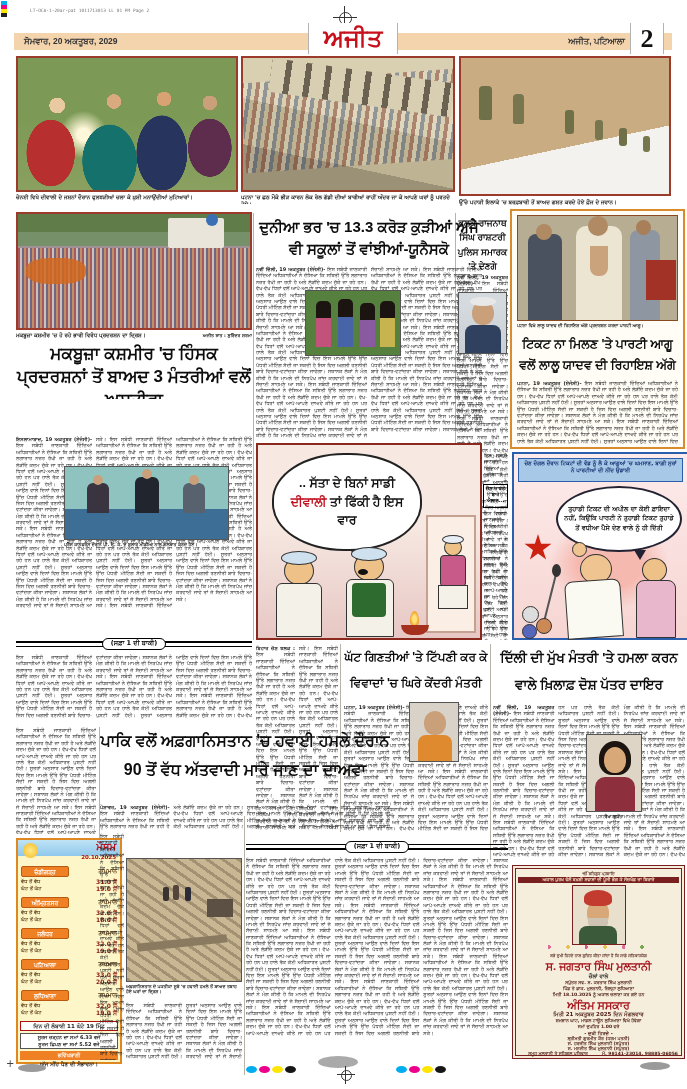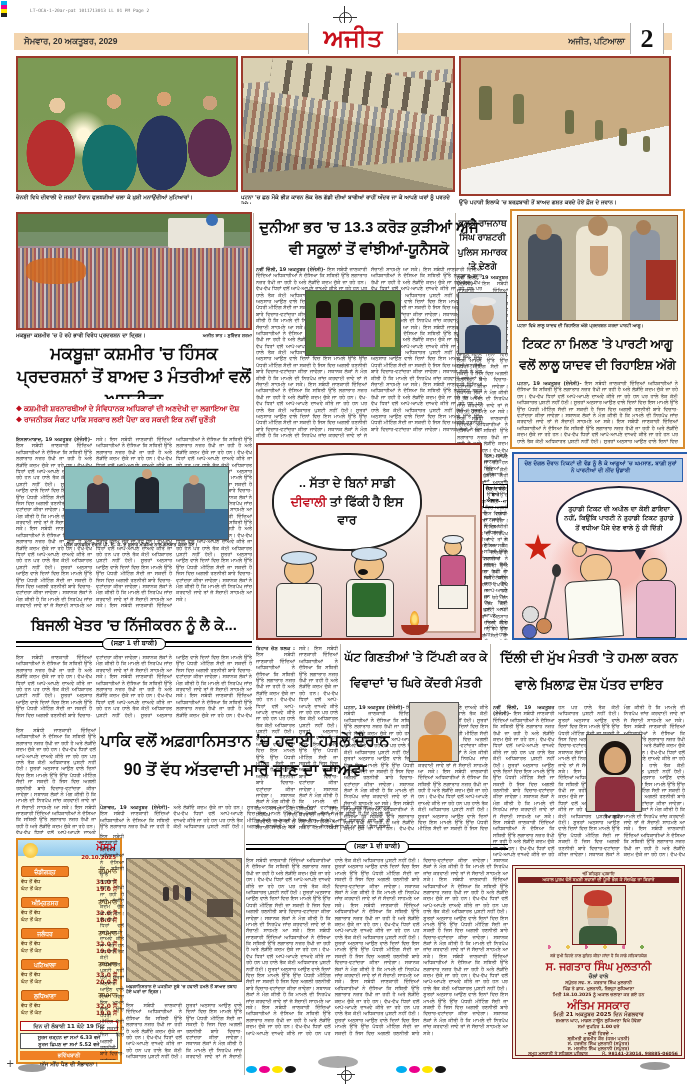--- a/index.html
+++ b/index.html
@@ -104,24 +104,20 @@
       linear-gradient(180deg,#5f7c49 0 16%,#76906a 16% 28%,#a29097 28% 100%);">
     <div class="abs" style="left:150px;top:4px;width:56px;height:30px;background:#e9e5da;border-radius:2px;"></div>
     <div class="abs" style="left:188px;top:0px;width:12px;height:12px;background:#3a6fb5;border-radius:50%;"></div>
     <div class="abs" style="left:0;top:34px;width:236px;height:84px;background:
       repeating-linear-gradient(90deg, rgba(170,45,45,.55) 0 2px, rgba(238,232,222,.55) 2px 4px, rgba(55,65,105,.5) 4px 6px, rgba(222,140,60,.5) 6px 8px);"></div>
     <div class="abs" style="left:8px;top:44px;width:60px;height:26px;background:#d2691e;border-radius:40%;opacity:.85;"></div>
   </div>
   <div class="abs cap" style="left:16px;top:332px;width:160px;height:9px;">ਮਕਬੂਜ਼ਾ ਕਸ਼ਮੀਰ 'ਚ ਹੋ ਰਹੇ ਭਾਰੀ ਵਿਰੋਧ ਪ੍ਰਦਰਸ਼ਨ ਦਾ ਦ੍ਰਿਸ਼।</div>
   <div class="abs microcap" style="left:178px;top:333px;width:74px;height:8px;text-align:right;">ਅਜੀਤ ਝਾਤ : ਸੁਰਿੰਦਰ ਸ਼ਰਮਾ</div>
   <div class="abs hl" style="left:16px;top:343px;width:236px;height:56px;font-size:17px;line-height:1.35;">ਮਕਬੂਜ਼ਾ ਕਸ਼ਮੀਰ 'ਚ ਹਿੰਸਕ ਪ੍ਰਦਰਸ਼ਨਾਂ ਤੋਂ ਬਾਅਦ 3 ਮੰਤਰੀਆਂ ਵਲੋਂ ਅਸਤੀਫ਼ਾ</div>
-  <div class="abs" style="left:16px;top:404px;width:236px;font:bold 7.5px/1.4 'Liberation Sans',sans-serif;color:#c00f1e;">
-    <div>◆ <span>ਕਸ਼ਮੀਰੀ ਸ਼ਰਨਾਰਥੀਆਂ ਦੇ ਸੰਵਿਧਾਨਕ ਅਧਿਕਾਰਾਂ ਦੀ ਅਣਦੇਖੀ ਦਾ ਲਗਾਇਆ ਦੋਸ਼</span></div>
-    <div>◆ <span>ਰਾਜਨੀਤਕ ਸੰਕਟ ਪਾਕਿ ਸਰਕਾਰ ਲਈ ਪੈਦਾ ਕਰ ਸਕਦੀ ਇਕ ਨਵੀਂ ਚੁਣੌਤੀ</span></div>
-  </div>
   <div class="abs bodytxt cols3" style="left:16px;top:436px;width:236px;height:176px;">
     <b>ਇਸਲਾਮਾਬਾਦ, 19 ਅਕਤੂਬਰ (ਏਜੰਸੀ)-</b>
     <span>ਇਸ ਸਬੰਧੀ ਜਾਣਕਾਰੀ ਦਿੰਦਿਆਂ ਅਧਿਕਾਰੀਆਂ ਨੇ ਦੱਸਿਆ ਕਿ ਸਥਿਤੀ ਉੱਤੇ ਲਗਾਤਾਰ ਨਜ਼ਰ ਰੱਖੀ ਜਾ ਰਹੀ ਹੈ ਅਤੇ ਲੋੜੀਂਦੇ ਕਦਮ ਚੁੱਕੇ ਜਾ ਰਹੇ ਹਨ। ਵੱਖ-ਵੱਖ ਧਿਰਾਂ ਵਲੋਂ ਆਪੋ-ਆਪਣੇ ਦਾਅਵੇ ਕੀਤੇ ਜਾ ਰਹੇ ਹਨ ਪਰ ਹਾਲੇ ਤੱਕ ਕੋਈ ਅਧਿਕਾਰਤ ਪੁਸ਼ਟੀ ਨਹੀਂ ਹੋਈ। ਸੂਤਰਾਂ ਅਨੁਸਾਰ ਆਉਣ ਵਾਲੇ ਦਿਨਾਂ ਵਿਚ ਇਸ ਮਾਮਲੇ ਉੱਤੇ ਉੱਚ ਪੱਧਰੀ ਮੀਟਿੰਗ ਸੱਦੀ ਜਾ ਸਕਦੀ ਹੈ ਜਿਸ ਵਿਚ ਅਗਲੀ ਰਣਨੀਤੀ ਬਾਰੇ ਵਿਚਾਰ-ਵਟਾਂਦਰਾ ਕੀਤਾ ਜਾਵੇਗਾ। ਸਥਾਨਕ ਲੋਕਾਂ ਨੇ ਮੰਗ ਕੀਤੀ ਹੈ ਕਿ ਮਾਮਲੇ ਦੀ ਨਿਰਪੱਖ ਜਾਂਚ ਕਰਵਾਈ ਜਾਵੇ ਤਾਂ ਜੋ ਸੱਚਾਈ ਸਾਹਮਣੇ ਆ ਸਕੇ।  ਇਸ ਸਬੰਧੀ ਜਾਣਕਾਰੀ ਦਿੰਦਿਆਂ ਅਧਿਕਾਰੀਆਂ ਨੇ ਦੱਸਿਆ ਕਿ ਸਥਿਤੀ ਉੱਤੇ ਲਗਾਤਾਰ ਨਜ਼ਰ ਰੱਖੀ ਜਾ ਰਹੀ ਹੈ ਅਤੇ ਲੋੜੀਂਦੇ ਕਦਮ ਚੁੱਕੇ ਜਾ ਰਹੇ ਹਨ। ਵੱਖ-ਵੱਖ ਧਿਰਾਂ ਵਲੋਂ ਆਪੋ-ਆਪਣੇ ਦਾਅਵੇ ਕੀਤੇ ਜਾ ਰਹੇ ਹਨ ਪਰ ਹਾਲੇ ਤੱਕ ਕੋਈ ਅਧਿਕਾਰਤ ਪੁਸ਼ਟੀ ਨਹੀਂ ਹੋਈ। ਸੂਤਰਾਂ ਅਨੁਸਾਰ ਆਉਣ ਵਾਲੇ ਦਿਨਾਂ ਵਿਚ ਇਸ ਮਾਮਲੇ ਉੱਤੇ ਉੱਚ ਪੱਧਰੀ ਮੀਟਿੰਗ ਸੱਦੀ ਜਾ ਸਕਦੀ ਹੈ ਜਿਸ ਵਿਚ ਅਗਲੀ ਰਣਨੀਤੀ ਬਾਰੇ ਵਿਚਾਰ-ਵਟਾਂਦਰਾ ਕੀਤਾ ਜਾਵੇਗਾ। ਸਥਾਨਕ ਲੋਕਾਂ ਨੇ ਮੰਗ ਕੀਤੀ ਹੈ ਕਿ ਮਾਮਲੇ ਦੀ ਨਿਰਪੱਖ ਜਾਂਚ ਕਰਵਾਈ ਜਾਵੇ ਤਾਂ ਜੋ ਸੱਚਾਈ ਸਾਹਮਣੇ ਆ ਸਕੇ।  ਇਸ ਸਬੰਧੀ ਜਾਣਕਾਰੀ ਦਿੰਦਿਆਂ ਅਧਿਕਾਰੀਆਂ ਨੇ ਦੱਸਿਆ ਕਿ ਸਥਿਤੀ ਉੱਤੇ ਲਗਾਤਾਰ ਨਜ਼ਰ ਰੱਖੀ ਜਾ ਰਹੀ ਹੈ ਅਤੇ ਲੋੜੀਂਦੇ ਕਦਮ ਚੁੱਕੇ ਜਾ ਰਹੇ ਹਨ। ਵੱਖ-ਵੱਖ ਧਿਰਾਂ ਵਲੋਂ ਆਪੋ-ਆਪਣੇ ਦਾਅਵੇ ਕੀਤੇ ਜਾ ਰਹੇ ਹਨ ਪਰ ਹਾਲੇ ਤੱਕ ਕੋਈ ਅਧਿਕਾਰਤ ਪੁਸ਼ਟੀ ਨਹੀਂ ਹੋਈ। ਸੂਤਰਾਂ ਅਨੁਸਾਰ ਆਉਣ ਵਾਲੇ ਦਿਨਾਂ ਵਿਚ ਇਸ ਮਾਮਲੇ ਉੱਤੇ ਉੱਚ ਪੱਧਰੀ ਮੀਟਿੰਗ ਸੱਦੀ ਜਾ ਸਕਦੀ ਹੈ ਜਿਸ ਵਿਚ ਅਗਲੀ ਰਣਨੀਤੀ ਬਾਰੇ ਵਿਚਾਰ-ਵਟਾਂਦਰਾ ਕੀਤਾ ਜਾਵੇਗਾ। ਸਥਾਨਕ ਲੋਕਾਂ ਨੇ ਮੰਗ ਕੀਤੀ ਹੈ ਕਿ ਮਾਮਲੇ ਦੀ ਨਿਰਪੱਖ ਜਾਂਚ ਕਰਵਾਈ ਜਾਵੇ ਤਾਂ ਜੋ ਸੱਚਾਈ ਸਾਹਮਣੇ ਆ ਸਕੇ।  ਇਸ ਸਬੰਧੀ ਜਾਣਕਾਰੀ ਦਿੰਦਿਆਂ ਅਧਿਕਾਰੀਆਂ ਨੇ ਦੱਸਿਆ ਕਿ ਸਥਿਤੀ ਉੱਤੇ ਲਗਾਤਾਰ ਨਜ਼ਰ ਰੱਖੀ ਜਾ ਰਹੀ ਹੈ ਅਤੇ ਲੋੜੀਂਦੇ ਕਦਮ ਚੁੱਕੇ ਜਾ ਰਹੇ ਹਨ। ਵੱਖ-ਵੱਖ ਧਿਰਾਂ ਵਲੋਂ ਆਪੋ-ਆਪਣੇ ਦਾਅਵੇ ਕੀਤੇ ਜਾ ਰਹੇ ਹਨ ਪਰ ਹਾਲੇ ਤੱਕ ਕੋਈ ਅਧਿਕਾਰਤ ਪੁਸ਼ਟੀ ਨਹੀਂ ਹੋਈ। ਸੂਤਰਾਂ ਅਨੁਸਾਰ ਆਉਣ ਵਾਲੇ ਦਿਨਾਂ ਵਿਚ ਇਸ ਮਾਮਲੇ ਉੱਤੇ ਉੱਚ ਪੱਧਰੀ ਮੀਟਿੰਗ ਸੱਦੀ ਜਾ ਸਕਦੀ ਹੈ ਜਿਸ ਵਿਚ ਅਗਲੀ ਰਣਨੀਤੀ ਬਾਰੇ ਵਿਚਾਰ-ਵਟਾਂਦਰਾ ਕੀਤਾ ਜਾਵੇਗਾ। ਸਥਾਨਕ ਲੋਕਾਂ ਨੇ ਮੰਗ ਕੀਤੀ ਹੈ ਕਿ ਮਾਮਲੇ ਦੀ ਨਿਰਪੱਖ ਜਾਂਚ ਕਰਵਾਈ ਜਾਵੇ ਤਾਂ ਜੋ ਸੱਚਾਈ ਸਾਹਮਣੇ ਆ ਸਕੇ।  ਇਸ ਸਬੰਧੀ ਜਾਣਕਾਰੀ ਦਿੰਦਿਆਂ ਅਧਿਕਾਰੀਆਂ ਨੇ ਦੱਸਿਆ ਕਿ ਸਥਿਤੀ ਉੱਤੇ ਲਗਾਤਾਰ ਨਜ਼ਰ ਰੱਖੀ ਜਾ ਰਹੀ ਹੈ ਅਤੇ ਲੋੜੀਂਦੇ ਕਦਮ ਚੁੱਕੇ ਜਾ ਰਹੇ ਹਨ। ਵੱਖ-ਵੱਖ ਧਿਰਾਂ ਵਲੋਂ ਆਪੋ-ਆਪਣੇ ਦਾਅਵੇ ਕੀਤੇ ਜਾ ਰਹੇ ਹਨ ਪਰ ਹਾਲੇ ਤੱਕ ਕੋਈ ਅਧਿਕਾਰਤ ਪੁਸ਼ਟੀ ਨਹੀਂ ਹੋਈ। ਸੂਤਰਾਂ ਅਨੁਸਾਰ ਆਉਣ ਵਾਲੇ ਦਿਨਾਂ ਵਿਚ ਇਸ ਮਾਮਲੇ ਉੱਤੇ ਉੱਚ ਪੱਧਰੀ ਮੀਟਿੰਗ ਸੱਦੀ ਜਾ ਸਕਦੀ ਹੈ ਜਿਸ ਵਿਚ ਅਗਲੀ ਰਣਨੀਤੀ ਬਾਰੇ ਵਿਚਾਰ-ਵਟਾਂਦਰਾ ਕੀਤਾ ਜਾਵੇਗਾ। ਸਥਾਨਕ ਲੋਕਾਂ ਨੇ ਮੰਗ ਕੀਤੀ ਹੈ ਕਿ ਮਾਮਲੇ ਦੀ ਨਿਰਪੱਖ ਜਾਂਚ ਕਰਵਾਈ ਜਾਵੇ ਤਾਂ ਜੋ ਸੱਚਾਈ ਸਾਹਮਣੇ ਆ ਸਕੇ।  ਇਸ ਸਬੰਧੀ ਜਾਣਕਾਰੀ ਦਿੰਦਿਆਂ ਅਧਿਕਾਰੀਆਂ ਨੇ ਦੱਸਿਆ ਕਿ ਸਥਿਤੀ ਉੱਤੇ ਲਗਾਤਾਰ ਨਜ਼ਰ ਰੱਖੀ ਜਾ ਰਹੀ ਹੈ ਅਤੇ ਲੋੜੀਂਦੇ ਕਦਮ ਚੁੱਕੇ ਜਾ ਰਹੇ ਹਨ। ਵੱਖ-ਵੱਖ ਧਿਰਾਂ ਵਲੋਂ ਆਪੋ-ਆਪਣੇ ਦਾਅਵੇ ਕੀਤੇ ਜਾ ਰਹੇ ਹਨ ਪਰ ਹਾਲੇ ਤੱਕ ਕੋਈ ਅਧਿਕਾਰਤ ਪੁਸ਼ਟੀ ਨਹੀਂ ਹੋਈ। ਸੂਤਰਾਂ ਅਨੁਸਾਰ ਆਉਣ ਵਾਲੇ ਦਿਨਾਂ ਵਿਚ ਇਸ ਮਾਮਲੇ ਉੱਤੇ ਉੱਚ ਪੱਧਰੀ ਮੀਟਿੰਗ ਸੱਦੀ ਜਾ ਸਕਦੀ ਹੈ ਜਿਸ ਵਿਚ ਅਗਲੀ ਰਣਨੀਤੀ ਬਾਰੇ ਵਿਚਾਰ-ਵਟਾਂਦਰਾ ਕੀਤਾ ਜਾਵੇਗਾ। ਸਥਾਨਕ ਲੋਕਾਂ ਨੇ ਮੰਗ ਕੀਤੀ ਹੈ ਕਿ ਮਾਮਲੇ ਦੀ ਨਿਰਪੱਖ ਜਾਂਚ ਕਰਵਾਈ ਜਾਵੇ ਤਾਂ ਜੋ ਸੱਚਾਈ ਸਾਹਮਣੇ ਆ ਸਕੇ। </span>
   </div>
   <div class="abs" style="left:64px;top:466px;width:165px;height:74px;border:1px solid #555;box-sizing:border-box;background:
       linear-gradient(180deg,#8fc3c0 0 58%,#3d6f96 58% 100%);">
     <div class="abs" style="left:22px;top:16px;width:22px;height:30px;background:#3a3340;border-radius:6px 6px 0 0;"></div>
     <div class="abs" style="left:70px;top:10px;width:24px;height:36px;background:#20252e;border-radius:6px 6px 0 0;"></div>
     <div class="abs" style="left:118px;top:16px;width:22px;height:30px;background:#58616e;border-radius:6px 6px 0 0;"></div>
     <div class="abs" style="left:28px;top:8px;width:10px;height:10px;background:#caa07b;border-radius:50%;"></div>
@@ -230,21 +226,20 @@
     <div class="abs" style="left:122px;top:126px;width:38px;height:56px;background:#e8b7cb;border:1px solid #333;border-radius:8px 8px 0 0;"></div>
 
     <div class="abs" style="left:34px;top:118px;width:2px;height:60px;background:#555;transform:rotate(14deg);"></div>
     <div class="abs" style="left:38px;top:110px;width:9px;height:13px;background:#333;border-radius:50%;"></div>
 
     <div class="abs" style="left:8px;top:152px;width:15px;height:15px;background:#dddddd;border:1px solid #333;border-radius:50%;"></div>
     <div class="abs" style="left:22px;top:164px;width:14px;height:14px;background:#cc8855;border:1px solid #333;border-radius:50%;"></div>
     <div class="abs" style="left:8px;top:170px;width:13px;height:13px;background:#5566bb;border:1px solid #333;border-radius:50%;"></div>
   </div>
 
-  <div class="abs hl" style="left:16px;top:614px;width:236px;height:22px;font-size:15px;line-height:1.4;">ਬਿਜਲੀ ਖੇਤਰ 'ਚ ਨਿੱਜੀਕਰਨ ਨੂੰ ਲੈ ਕੇ...</div>
   <div class="tagline" style="left:16px;top:638px;width:236px;height:12px;">
     <span>(ਸਫ਼ਾ 1 ਦੀ ਬਾਕੀ)</span>
   </div>
   <div class="abs bodytxt cols3" style="left:16px;top:654px;width:236px;height:70px;">
     <span>ਇਸ ਸਬੰਧੀ ਜਾਣਕਾਰੀ ਦਿੰਦਿਆਂ ਅਧਿਕਾਰੀਆਂ ਨੇ ਦੱਸਿਆ ਕਿ ਸਥਿਤੀ ਉੱਤੇ ਲਗਾਤਾਰ ਨਜ਼ਰ ਰੱਖੀ ਜਾ ਰਹੀ ਹੈ ਅਤੇ ਲੋੜੀਂਦੇ ਕਦਮ ਚੁੱਕੇ ਜਾ ਰਹੇ ਹਨ। ਵੱਖ-ਵੱਖ ਧਿਰਾਂ ਵਲੋਂ ਆਪੋ-ਆਪਣੇ ਦਾਅਵੇ ਕੀਤੇ ਜਾ ਰਹੇ ਹਨ ਪਰ ਹਾਲੇ ਤੱਕ ਕੋਈ ਅਧਿਕਾਰਤ ਪੁਸ਼ਟੀ ਨਹੀਂ ਹੋਈ। ਸੂਤਰਾਂ ਅਨੁਸਾਰ ਆਉਣ ਵਾਲੇ ਦਿਨਾਂ ਵਿਚ ਇਸ ਮਾਮਲੇ ਉੱਤੇ ਉੱਚ ਪੱਧਰੀ ਮੀਟਿੰਗ ਸੱਦੀ ਜਾ ਸਕਦੀ ਹੈ ਜਿਸ ਵਿਚ ਅਗਲੀ ਰਣਨੀਤੀ ਬਾਰੇ ਵਿਚਾਰ-ਵਟਾਂਦਰਾ ਕੀਤਾ ਜਾਵੇਗਾ। ਸਥਾਨਕ ਲੋਕਾਂ ਨੇ ਮੰਗ ਕੀਤੀ ਹੈ ਕਿ ਮਾਮਲੇ ਦੀ ਨਿਰਪੱਖ ਜਾਂਚ ਕਰਵਾਈ ਜਾਵੇ ਤਾਂ ਜੋ ਸੱਚਾਈ ਸਾਹਮਣੇ ਆ ਸਕੇ।  ਇਸ ਸਬੰਧੀ ਜਾਣਕਾਰੀ ਦਿੰਦਿਆਂ ਅਧਿਕਾਰੀਆਂ ਨੇ ਦੱਸਿਆ ਕਿ ਸਥਿਤੀ ਉੱਤੇ ਲਗਾਤਾਰ ਨਜ਼ਰ ਰੱਖੀ ਜਾ ਰਹੀ ਹੈ ਅਤੇ ਲੋੜੀਂਦੇ ਕਦਮ ਚੁੱਕੇ ਜਾ ਰਹੇ ਹਨ। ਵੱਖ-ਵੱਖ ਧਿਰਾਂ ਵਲੋਂ ਆਪੋ-ਆਪਣੇ ਦਾਅਵੇ ਕੀਤੇ ਜਾ ਰਹੇ ਹਨ ਪਰ ਹਾਲੇ ਤੱਕ ਕੋਈ ਅਧਿਕਾਰਤ ਪੁਸ਼ਟੀ ਨਹੀਂ ਹੋਈ। ਸੂਤਰਾਂ ਅਨੁਸਾਰ ਆਉਣ ਵਾਲੇ ਦਿਨਾਂ ਵਿਚ ਇਸ ਮਾਮਲੇ ਉੱਤੇ ਉੱਚ ਪੱਧਰੀ ਮੀਟਿੰਗ ਸੱਦੀ ਜਾ ਸਕਦੀ ਹੈ ਜਿਸ ਵਿਚ ਅਗਲੀ ਰਣਨੀਤੀ ਬਾਰੇ ਵਿਚਾਰ-ਵਟਾਂਦਰਾ ਕੀਤਾ ਜਾਵੇਗਾ। ਸਥਾਨਕ ਲੋਕਾਂ ਨੇ ਮੰਗ ਕੀਤੀ ਹੈ ਕਿ ਮਾਮਲੇ ਦੀ ਨਿਰਪੱਖ ਜਾਂਚ ਕਰਵਾਈ ਜਾਵੇ ਤਾਂ ਜੋ ਸੱਚਾਈ ਸਾਹਮਣੇ ਆ ਸਕੇ।  ਇਸ ਸਬੰਧੀ ਜਾਣਕਾਰੀ ਦਿੰਦਿਆਂ ਅਧਿਕਾਰੀਆਂ ਨੇ ਦੱਸਿਆ ਕਿ ਸਥਿਤੀ ਉੱਤੇ ਲਗਾਤਾਰ ਨਜ਼ਰ ਰੱਖੀ ਜਾ ਰਹੀ ਹੈ ਅਤੇ ਲੋੜੀਂਦੇ ਕਦਮ ਚੁੱਕੇ ਜਾ ਰਹੇ ਹਨ। ਵੱਖ-ਵੱਖ ਧਿਰਾਂ ਵਲੋਂ ਆਪੋ-ਆਪਣੇ ਦਾਅਵੇ ਕੀਤੇ ਜਾ ਰਹੇ ਹਨ ਪਰ ਹਾਲੇ ਤੱਕ ਕੋਈ ਅਧਿਕਾਰਤ ਪੁਸ਼ਟੀ ਨਹੀਂ ਹੋਈ। ਸੂਤਰਾਂ ਅਨੁਸਾਰ ਆਉਣ ਵਾਲੇ ਦਿਨਾਂ ਵਿਚ ਇਸ ਮਾਮਲੇ ਉੱਤੇ ਉੱਚ ਪੱਧਰੀ ਮੀਟਿੰਗ ਸੱਦੀ ਜਾ ਸਕਦੀ ਹੈ ਜਿਸ ਵਿਚ ਅਗਲੀ ਰਣਨੀਤੀ ਬਾਰੇ ਵਿਚਾਰ-ਵਟਾਂਦਰਾ ਕੀਤਾ ਜਾਵੇਗਾ। ਸਥਾਨਕ ਲੋਕਾਂ ਨੇ ਮੰਗ ਕੀਤੀ ਹੈ ਕਿ ਮਾਮਲੇ ਦੀ ਨਿਰਪੱਖ ਜਾਂਚ ਕਰਵਾਈ ਜਾਵੇ ਤਾਂ ਜੋ ਸੱਚਾਈ ਸਾਹਮਣੇ ਆ ਸਕੇ। </span>
   </div>
   <div class="abs bodytxt" style="left:16px;top:727px;width:80px;height:107px;">
     <span>ਇਸ ਸਬੰਧੀ ਜਾਣਕਾਰੀ ਦਿੰਦਿਆਂ ਅਧਿਕਾਰੀਆਂ ਨੇ ਦੱਸਿਆ ਕਿ ਸਥਿਤੀ ਉੱਤੇ ਲਗਾਤਾਰ ਨਜ਼ਰ ਰੱਖੀ ਜਾ ਰਹੀ ਹੈ ਅਤੇ ਲੋੜੀਂਦੇ ਕਦਮ ਚੁੱਕੇ ਜਾ ਰਹੇ ਹਨ। ਵੱਖ-ਵੱਖ ਧਿਰਾਂ ਵਲੋਂ ਆਪੋ-ਆਪਣੇ ਦਾਅਵੇ ਕੀਤੇ ਜਾ ਰਹੇ ਹਨ ਪਰ ਹਾਲੇ ਤੱਕ ਕੋਈ ਅਧਿਕਾਰਤ ਪੁਸ਼ਟੀ ਨਹੀਂ ਹੋਈ। ਸੂਤਰਾਂ ਅਨੁਸਾਰ ਆਉਣ ਵਾਲੇ ਦਿਨਾਂ ਵਿਚ ਇਸ ਮਾਮਲੇ ਉੱਤੇ ਉੱਚ ਪੱਧਰੀ ਮੀਟਿੰਗ ਸੱਦੀ ਜਾ ਸਕਦੀ ਹੈ ਜਿਸ ਵਿਚ ਅਗਲੀ ਰਣਨੀਤੀ ਬਾਰੇ ਵਿਚਾਰ-ਵਟਾਂਦਰਾ ਕੀਤਾ ਜਾਵੇਗਾ। ਸਥਾਨਕ ਲੋਕਾਂ ਨੇ ਮੰਗ ਕੀਤੀ ਹੈ ਕਿ ਮਾਮਲੇ ਦੀ ਨਿਰਪੱਖ ਜਾਂਚ ਕਰਵਾਈ ਜਾਵੇ ਤਾਂ ਜੋ ਸੱਚਾਈ ਸਾਹਮਣੇ ਆ ਸਕੇ।  ਇਸ ਸਬੰਧੀ ਜਾਣਕਾਰੀ ਦਿੰਦਿਆਂ ਅਧਿਕਾਰੀਆਂ ਨੇ ਦੱਸਿਆ ਕਿ ਸਥਿਤੀ ਉੱਤੇ ਲਗਾਤਾਰ ਨਜ਼ਰ ਰੱਖੀ ਜਾ ਰਹੀ ਹੈ ਅਤੇ ਲੋੜੀਂਦੇ ਕਦਮ ਚੁੱਕੇ ਜਾ ਰਹੇ ਹਨ। ਵੱਖ-ਵੱਖ ਧਿਰਾਂ ਵਲੋਂ ਆਪੋ-ਆਪਣੇ ਦਾਅਵੇ ਕੀਤੇ ਜਾ ਰਹੇ ਹਨ ਪਰ ਹਾਲੇ ਤੱਕ ਕੋਈ ਅਧਿਕਾਰਤ ਪੁਸ਼ਟੀ ਨਹੀਂ ਹੋਈ। ਸੂਤਰਾਂ ਅਨੁਸਾਰ ਆਉਣ ਵਾਲੇ ਦਿਨਾਂ ਵਿਚ ਇਸ ਮਾਮਲੇ ਉੱਤੇ ਉੱਚ ਪੱਧਰੀ ਮੀਟਿੰਗ ਸੱਦੀ ਜਾ ਸਕਦੀ ਹੈ ਜਿਸ ਵਿਚ ਅਗਲੀ ਰਣਨੀਤੀ ਬਾਰੇ ਵਿਚਾਰ-ਵਟਾਂਦਰਾ ਕੀਤਾ ਜਾਵੇਗਾ। ਸਥਾਨਕ ਲੋਕਾਂ ਨੇ ਮੰਗ ਕੀਤੀ ਹੈ ਕਿ ਮਾਮਲੇ ਦੀ ਨਿਰਪੱਖ ਜਾਂਚ ਕਰਵਾਈ ਜਾਵੇ ਤਾਂ ਜੋ ਸੱਚਾਈ ਸਾਹਮਣੇ ਆ ਸਕੇ। </span>
   </div>
 

